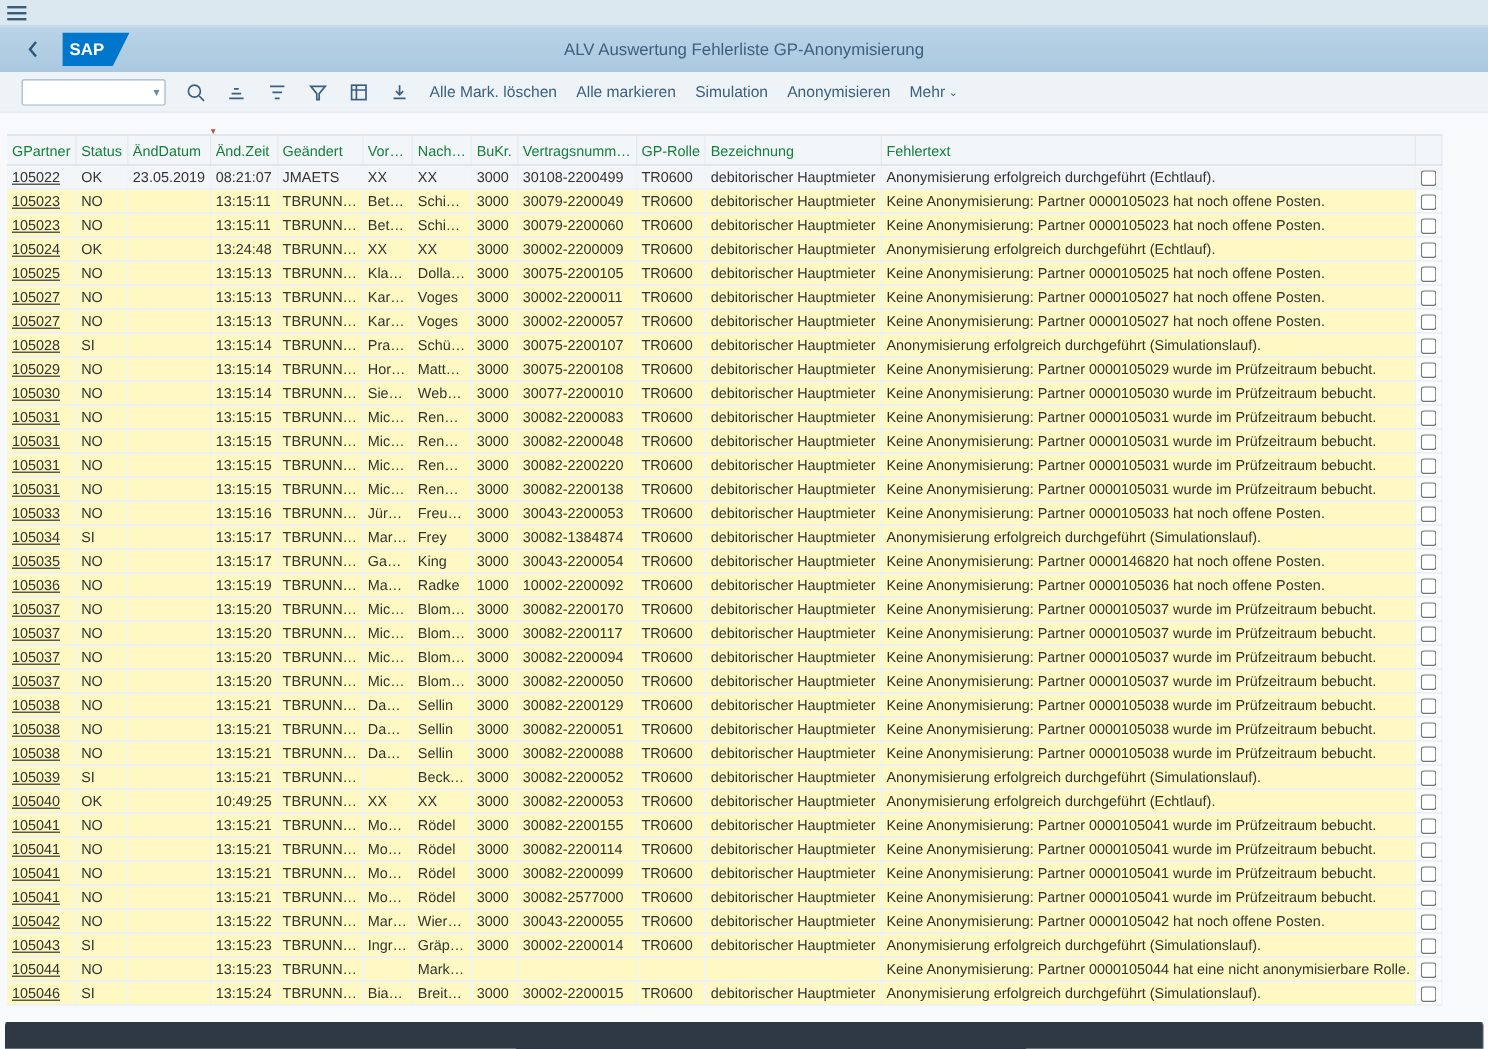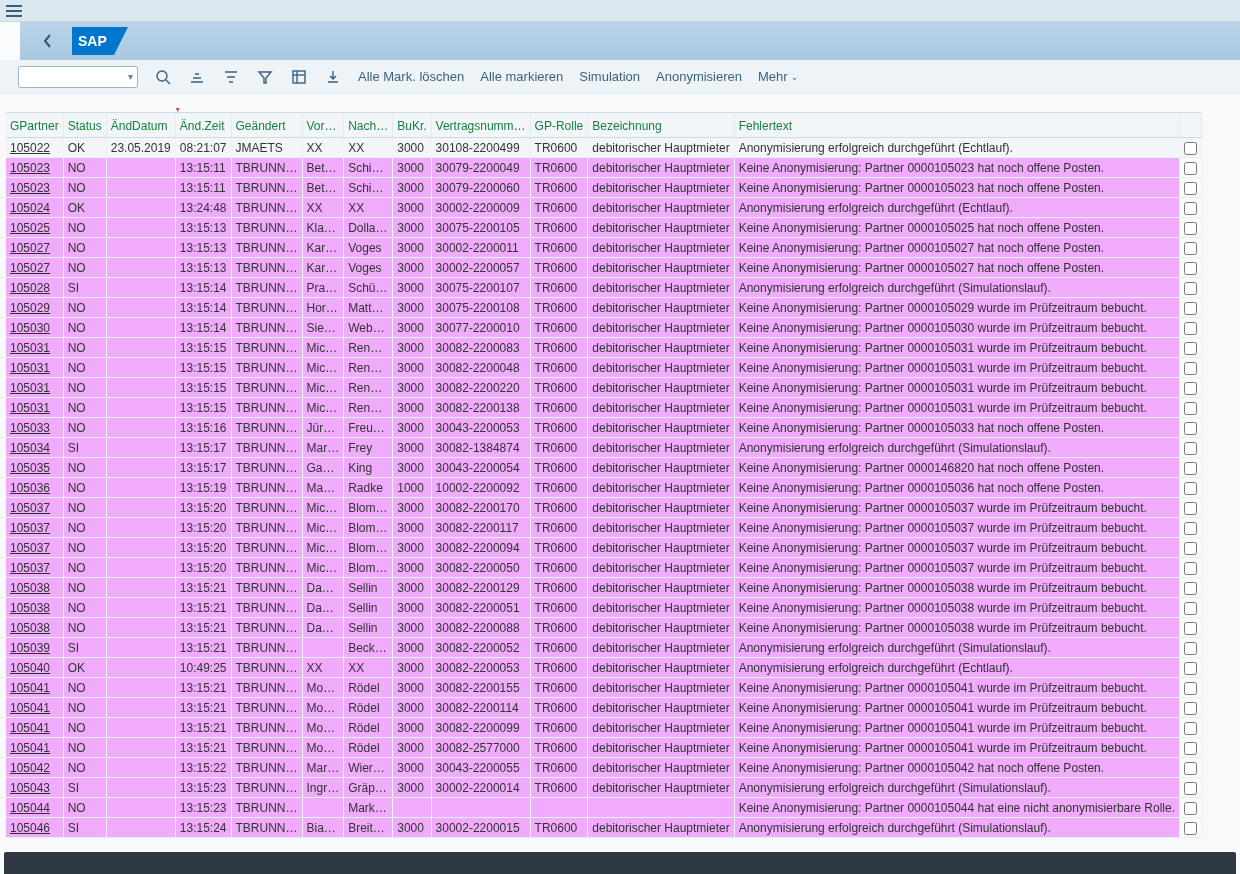--- a/index.html
+++ b/index.html
@@ -1,38 +1,38 @@
 <!DOCTYPE html>
 <html><head>
 <meta charset="utf-8">
 <style>
   * { box-sizing: border-box; font-family: Arial, Helvetica, sans-serif; }
   html,body { margin:0; padding:0; background:#fafbfc; }
   .topbar { height:22px; background:#dbe8f0; border-bottom:1px solid #c9d7e0; display:flex; align-items:center; padding:0 6px; }
   .topbar .hamburger { width:16px; height:12px; cursor:pointer; display:flex; flex-direction:column; justify-content:space-between; }
   .topbar .hamburger span { display:block; height:2px; background:#3a5d7a; }
-  .header { height:38px; background:linear-gradient(#bad4e8,#a9c8df); display:flex; align-items:center; padding:0 12px; position:relative;margin-left:20px; }
+  .header { height:38px; background:linear-gradient(#bad4e8,#a9c8df); display:flex; align-items:center; padding:0 12px; position:relative; }
   .back-btn { width:32px; height:26px; display:flex; align-items:center; justify-content:center; cursor:pointer; color:#2b587a; font-size:16px; }
   .sap-logo { margin-left:8px; }
   .sap-logo svg { display:block; }
   .header-title { position:absolute; left:50%; transform:translateX(-50%); color:#3b607f; font-size:14px; }
   .toolbar { height:34px; background:#eef3f7; display:flex; align-items:center; padding:0 18px; gap:16px; border-bottom:1px solid #dde7ef; font-size:13px; color:#3b607f; }
   .tb-dropdown { width:120px; height:22px; border:1px solid #9fb6c8; background:#fff; display:flex; align-items:center; justify-content:flex-end; padding-right:4px; cursor:pointer; border-radius:2px;}
   .tb-dropdown .chev { font-size:10px; color:#6b88a0; }
   .tb-icon { width:18px; height:18px; display:flex; align-items:center; justify-content:center; cursor:pointer; color:#3b607f; }
   .tb-icon svg { stroke:#3b607f; fill:none; stroke-width:1.4; }
   .tb-link { cursor:pointer; color:#3b607f; }
   .tb-mehr { display:flex; align-items:center; gap:3px; cursor:pointer; color:#3b607f; }
   .tb-mehr .chev { font-size:9px; }
   .content { padding:18px 6px 0 6px; overflow:auto; height:calc(874px - 22px - 38px - 34px - 26px); background:#f7f9fb;}
   table { border-collapse:collapse; font-size:12px; color:#333; width:1072px; }
   thead th { text-align:left; font-weight:normal; color:#15803d; padding:6px 4px 4px 4px; border-top:1px solid #d0dae2; border-bottom:1px solid #d0dae2; border-right:1px solid #e2e9ef; background:#f2f6f9; white-space:nowrap; overflow:hidden;}
   thead th.sort-ind::before { content:"\25BE"; color:#c05050; font-size:8px; position:absolute; margin-top:-14px; margin-left:65px;}
   tbody td { padding:2px 4px; border-bottom:1px solid #e8edf1; border-right:1px solid #eef2f5; white-space:nowrap; overflow:hidden; }
-  tbody tr { height:20px; background:#f0abfc;}
+  tbody tr { height:20px; background:#fef9c3;}
   tbody tr:nth-child(1) td { background:#f3f6f9; }
   .col-gp { width:52px; } .col-status{width:40px;} .col-date{width:76px;position:relative;} .col-time{width:56px;}
   .col-changed{width:56px;} .col-vor{width:30px;} .col-nach{width:36px;} .col-bukr{width:38px;}
   .col-vert{width:92px;} .col-rolle{width:50px;} .col-bez{width:130px;} .col-fehler{width:396px;}
   .col-chk{width:22px;}
   .gp-link { color:#333; text-decoration:underline; cursor:pointer; }
   td.ck { text-align:center; background:#f9fbfc;}
   td.ck input { margin:0;vertical-align:middle; }
   .footer { position:fixed; bottom:0; left:4px; right:4px; height:22px; background:#2f3943; border-radius:2px 2px 0 0;}
 </style>
@@ -52,20 +52,21 @@
     <svg width="10" height="14" viewBox="0 0 10 14">
         <path d="M7 1 L2 7 L7 13" stroke="#2b587a" stroke-width="2" fill="none"></path>
       </svg>
   </div>
   <div class="sap-logo">
     <svg width="56" height="28" viewBox="0 0 56 28">
       <polygon points="0,0 56,0 42,28 0,28" fill="#0076cc"></polygon>
       <text x="6" y="19" fill="#fff" font-family="Arial" font-weight="bold" font-size="14">SAP</text>
     </svg>
   </div>
+  <div class="header-title">ALV Auswertung Fehlerliste GP-Anonymisierung</div>
 </div>
 
 <div class="toolbar">
   <div class="tb-dropdown">
       <span class="chev">▾</span>
     </div>
   <div class="tb-icon">
       <svg width="16" height="16" viewBox="0 0 16 16">
         <circle cx="7" cy="7" r="5"></circle>
         <line x1="11" y1="11" x2="15" y2="15"></line>

